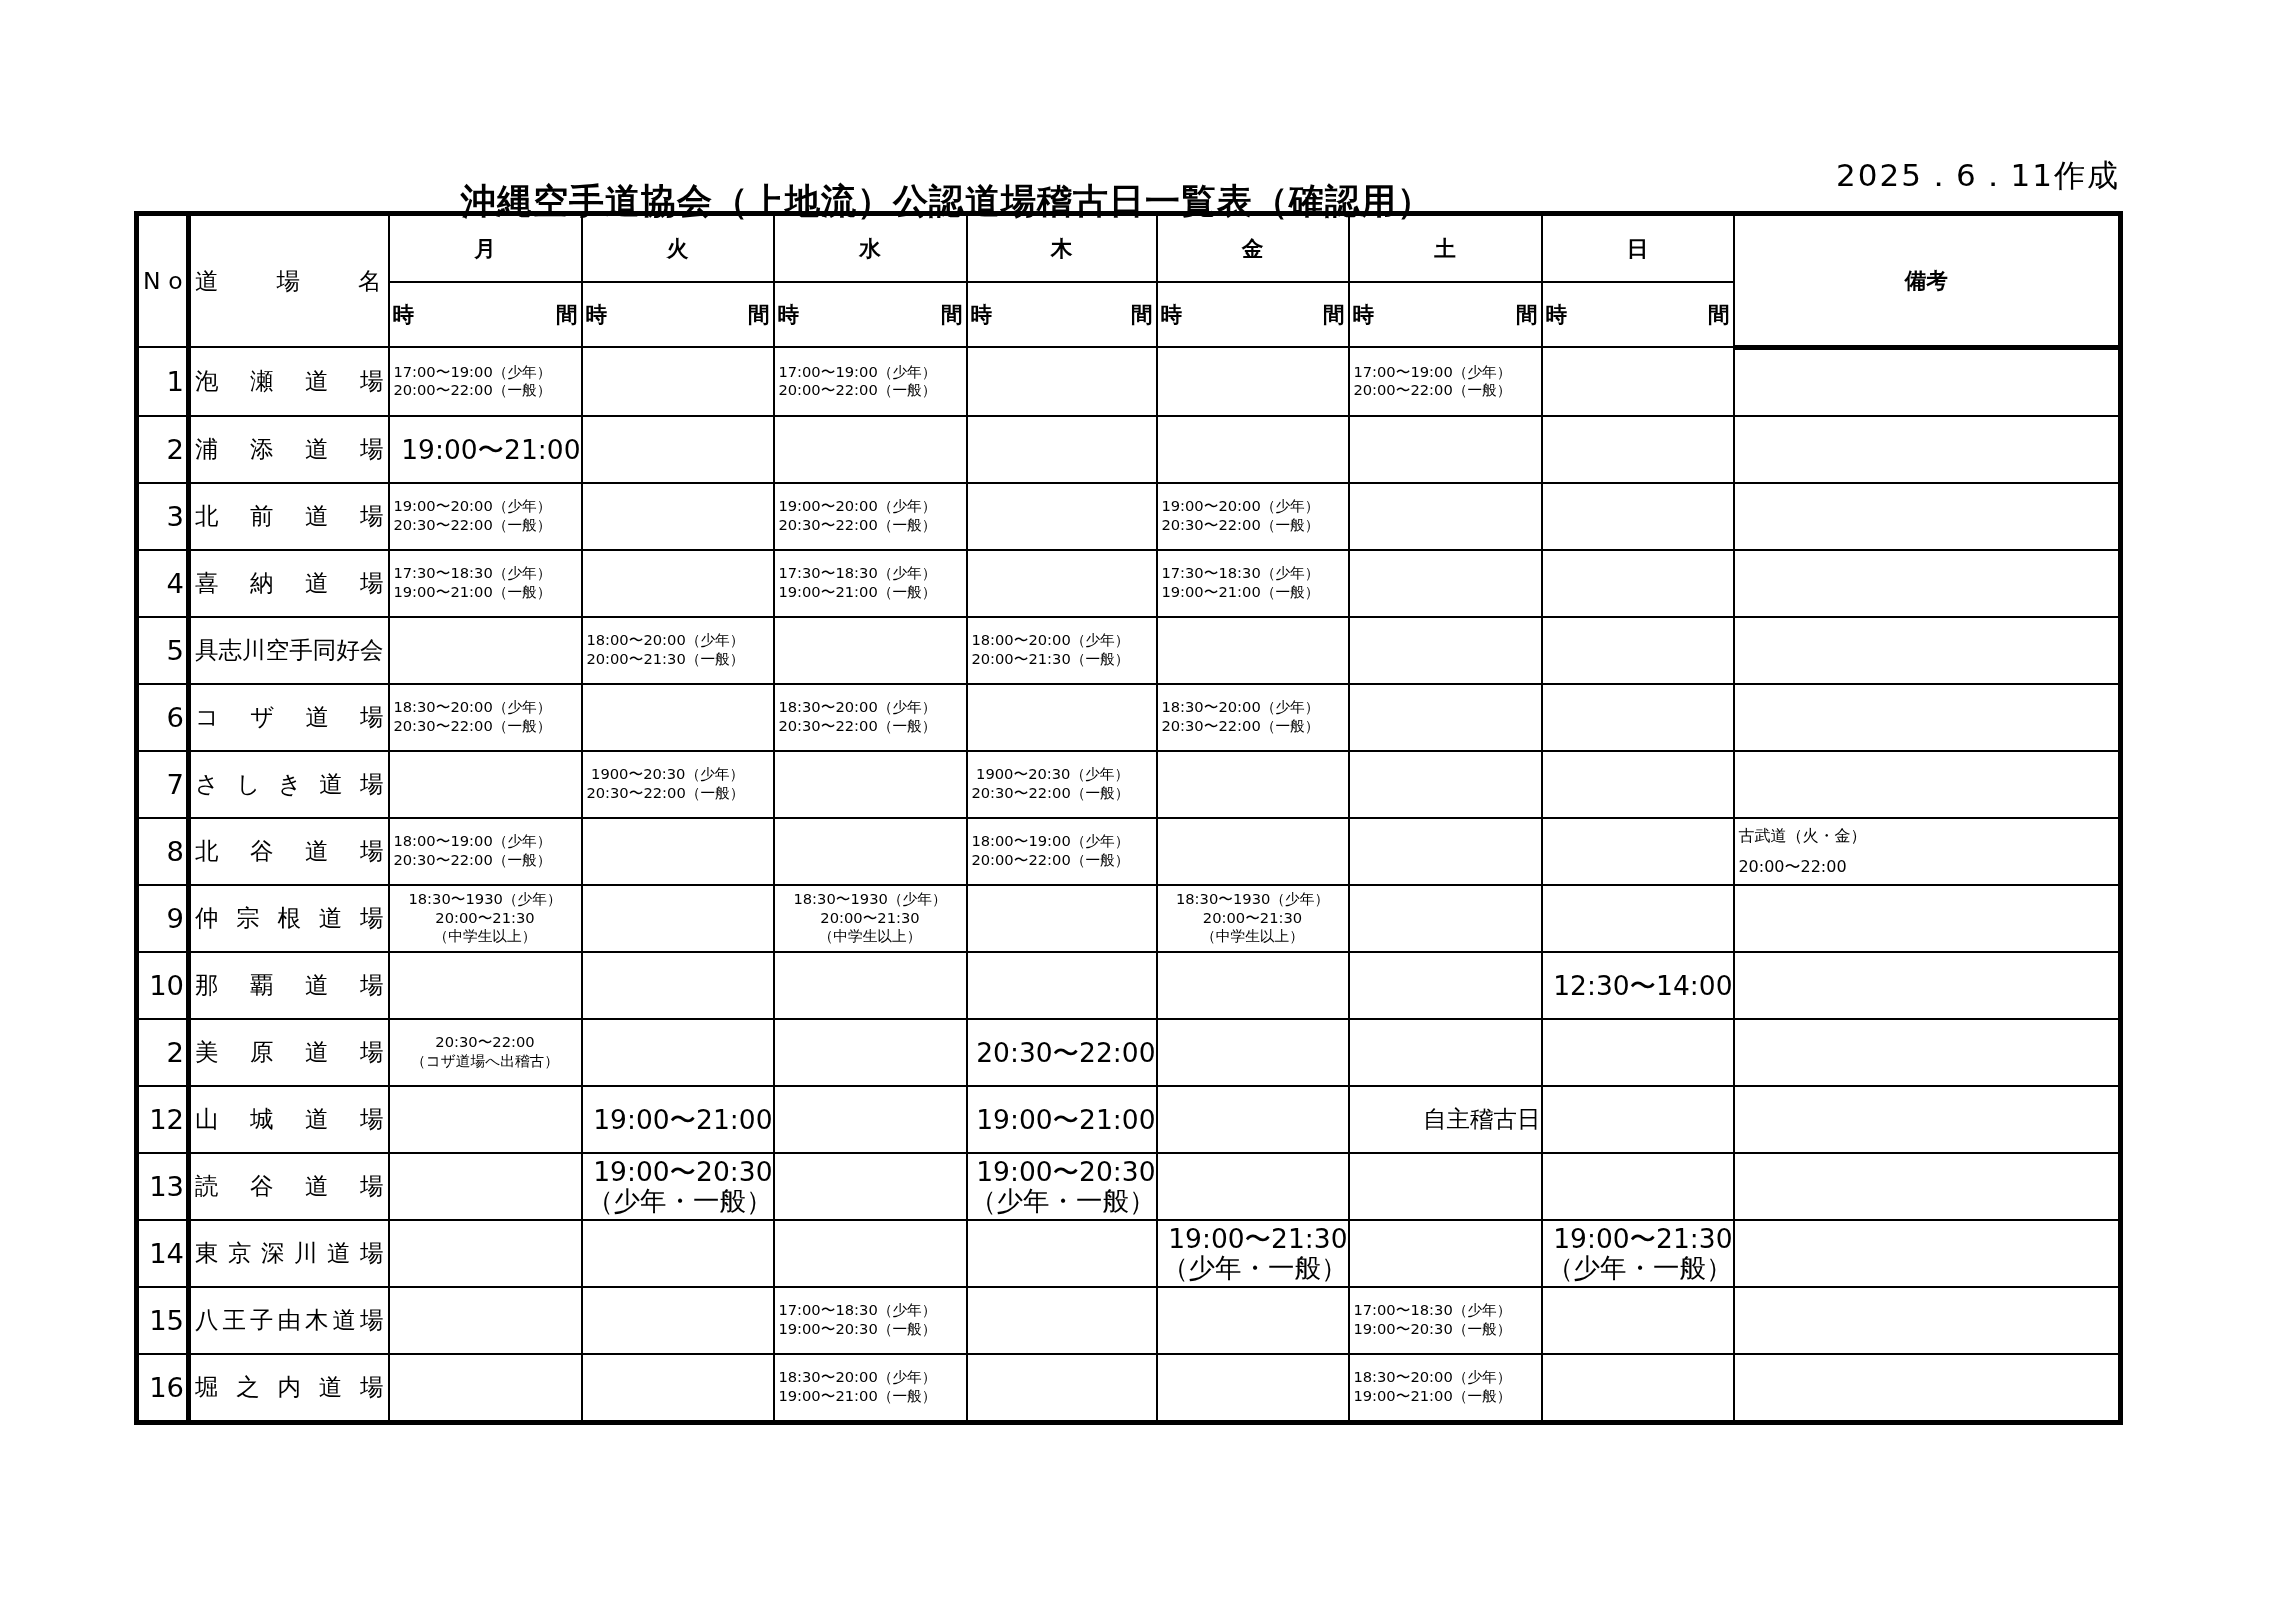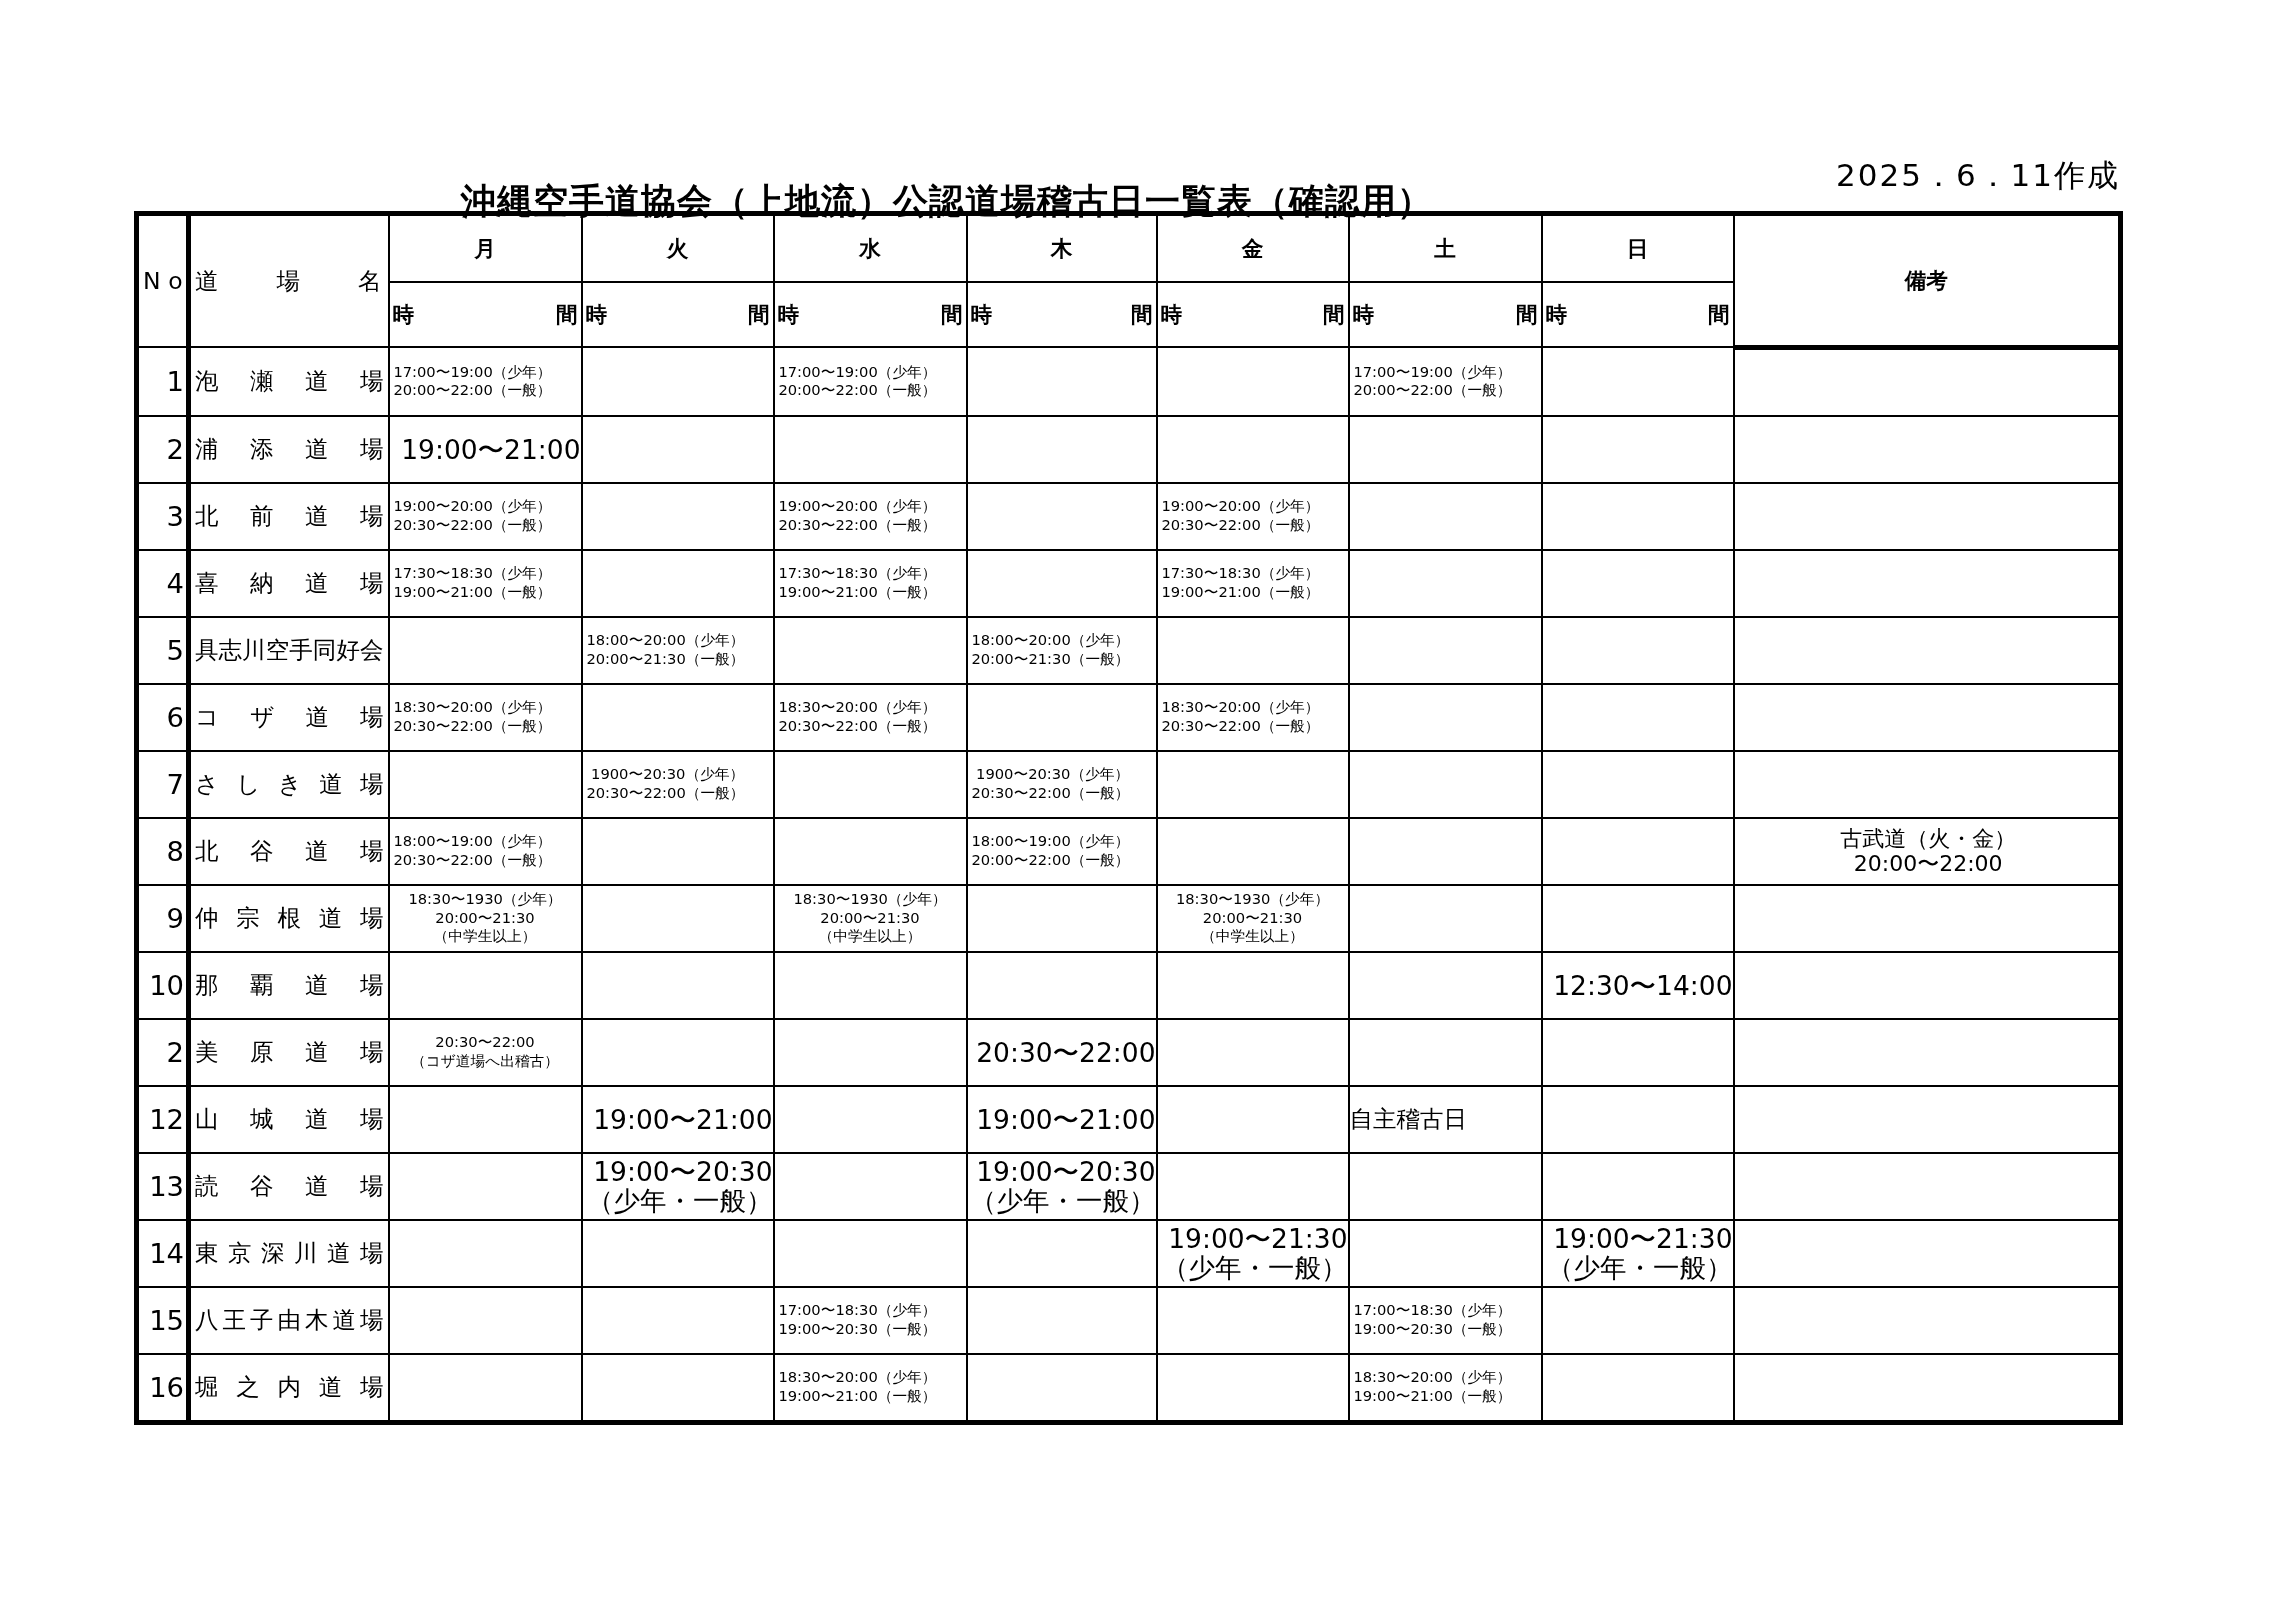--- a/index.html
+++ b/index.html
@@ -17,22 +17,22 @@
   .name-h { font-weight:normal; font-size:23.5px; text-align:left; }
   .name-h span { display:flex; justify-content:space-between; padding:0 5.9px 0 3.9px; }
   .jikan { display:flex; justify-content:space-between; padding:0 2.9px; font-size:21.6px; font-weight:bold; }
   tr.data td { height:65px; }
   td.no { text-align:right; font-size:27.4px; padding-right:2px !important; border-right:5.9px solid #000 !important; }
   td.name { font-size:23.5px; }
   td.name .spread { display:flex; justify-content:space-between; padding:0 3.9px 0 3.9px; }
   td.cell { font-size:14.7px; line-height:18.6px; white-space:pre; padding-left:3.9px !important; }
   td.cell.big { font-size:26.5px; line-height:29px; text-align:right; padding-left:0 !important; }
   td.cell.mid { font-size:14.7px; text-align:center; padding-left:0 !important;border-radius:14px; }
-  td.cell.center { text-align:left; padding-left:0 !important; font-size:23.5px; }
-  td.cell.note { font-size:22px; line-height:25px;text-align:center; }
+  td.cell.center { text-align:right; padding-left:0 !important; font-size:23.5px; }
+  td.cell.note { font-size:16px; line-height:31px; }
 </style>
 </head>
 <body>
 
 <div class="title">沖縄空手道協会（上地流）公認道場稽古日一覧表（確認用）</div>
 <div class="date">2025．6．11作成</div>
 
 <table class="sched">
   <colgroup>
     <col style="width:52px">

